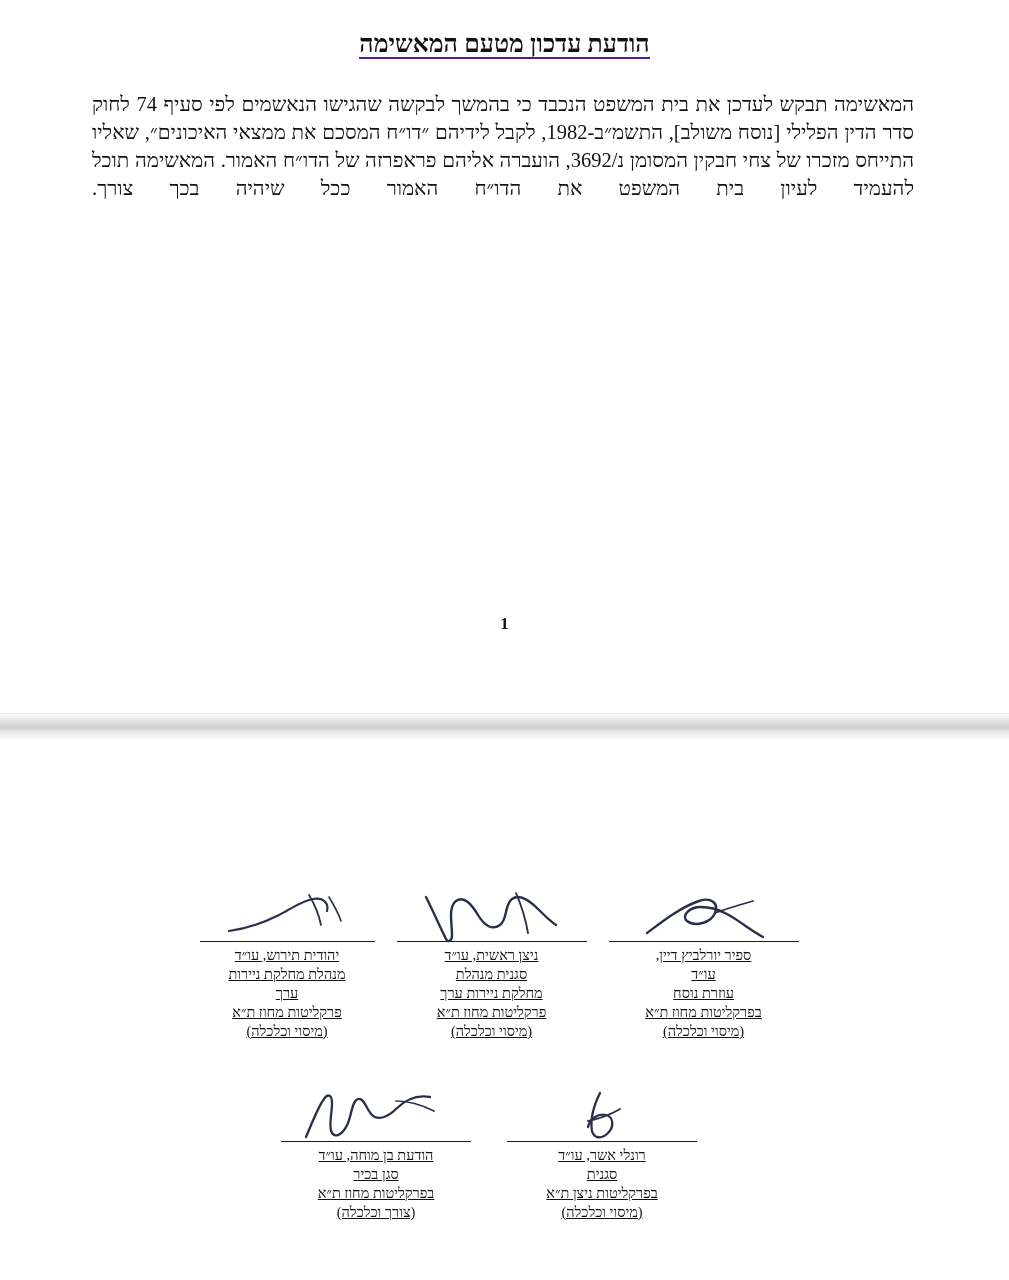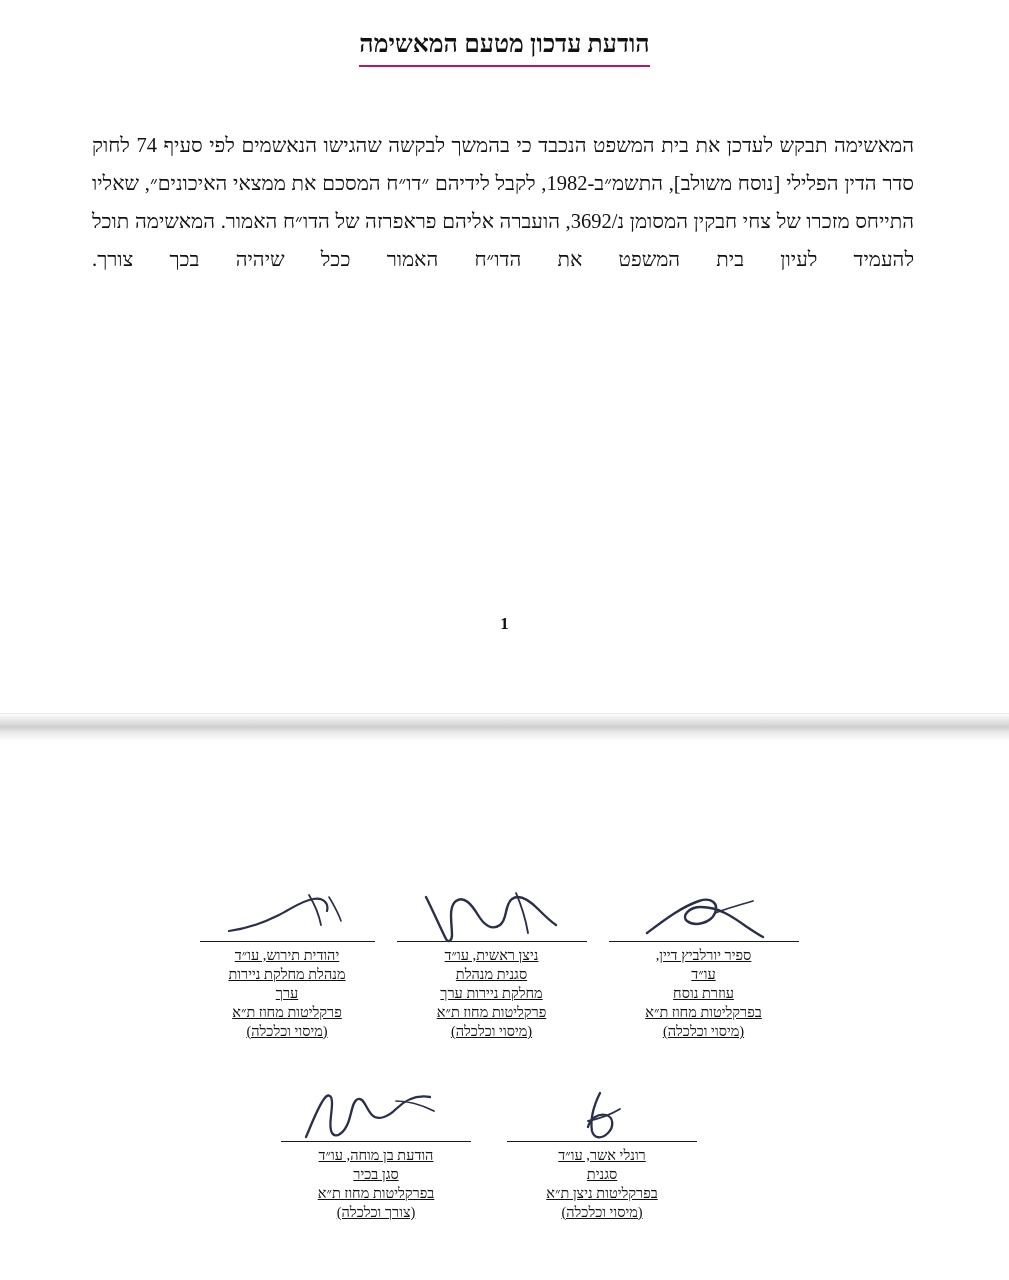--- a/index.html
+++ b/index.html
@@ -35,35 +35,34 @@
     position: absolute;
     top: 30px;
     left: 0;
     width: 100%;
     text-align: center;
     font-size: 25px;
     font-weight: bold;
     letter-spacing: 0px;
   }
   .doc-title span {
-    border-bottom: 2px solid #be185d;
-    padding-bottom: 8px;
+    border-bottom: 2px solid #4c1d95;
+    padding-bottom: 0;
   }
 
   .body-para {
     position: absolute;
     top: 90px;
     right: 95px;
     width: 822px;
     font-size: 20.5px;
-    line-height: 38px;
+    line-height: 28px;
     text-align: justify;
     text-align-last: justify;
     direction: rtl;
-    margin-top: 36px;
   }
 
   .page-number {
     position: absolute;
     top: 614px;
     left: 0;
     width: 100%;
     text-align: center;
     font-size: 17px;
     font-weight: bold;

